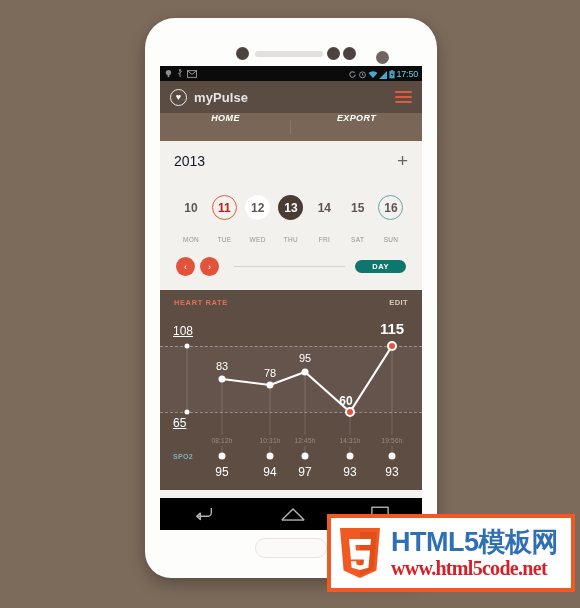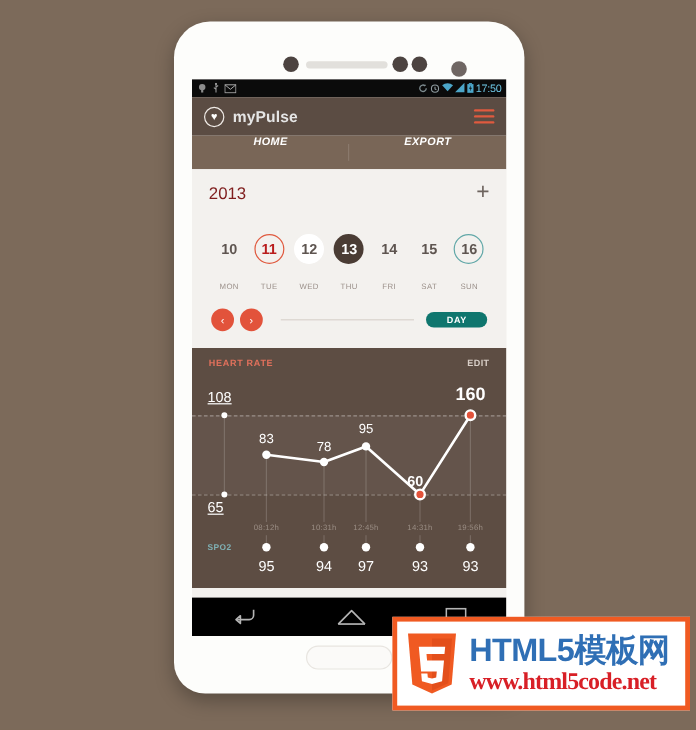--- a/index.html
+++ b/index.html
@@ -45,21 +45,21 @@
     position:absolute; left:15px; top:48px; width:262px; height:464px;
     background:#f3f1ee; overflow:hidden;
   }
 
   
   .statusbar {
     height:15px; background:#0b0b0b; display:flex; align-items:center;
     padding:0 4px; color:#9fd3e6; font-size:8px;
   }
   .sb-left { display:flex; gap:3px; align-items:center; }
-  .sb-right{ margin-left:auto; display:flex; gap:1px; align-items:flex-start; }
+  .sb-right{ margin-left:auto; display:flex; gap:1px; align-items:flex-end; }
   .sb-icon { display:block; }
   .sb-clock{ color:#6ec6e4; font-size:9px; letter-spacing:-.2px; }
 
   
   .appbar {
     height:32px; background:#5b4c43; display:flex; align-items:center;
     padding:0 10px; position:relative;
   }
   .logo-circle {
     width:17px; height:17px; border-radius:50%; border:1.5px solid #efeae6;
@@ -90,21 +90,21 @@
     content:""; position:absolute; left:14%; right:14%; bottom:0;
     height:3px; background:#4a3c34;
   }
 
   
   .content { background:#f3f1ee; padding:0 14px; }
 
   .yearrow {
     display:flex; align-items:center; height:34px; padding-top:6px;
   }
-  .year { color:#7f1d1d; font-size:14px;text-align:center; }
+  .year { color:#0f172a; font-size:14px;text-align:center; }
   .plus { margin-left:auto; color:#6d645e; font-size:19px; line-height:14px; font-weight:300; }
 
   
   .days { display:flex; justify-content:space-between; padding:4px 2px 0 2px; }
   .day { width:30px; text-align:center; }
   .day .num {
     width:25px; height:25px; margin:16px auto; border-radius:50%;
     display:flex; align-items:center; justify-content:center;
     font-size:12px; color:#5e5550;font-weight:bold;
   }
@@ -344,21 +344,21 @@
           <div class="vline" style="left:232px; top:56px;  height:89px;"></div>
 
           <svg style="position:absolute; left:0; top:0;" width="262" height="200">
             <polyline points="62,89 110,95 145,82 190,122 232,56" fill="none" stroke="#ffffff" stroke-width="2.2" stroke-linejoin="round" stroke-linecap="round"></polyline>
           </svg>
 
           <div class="ptlabel" style="left:62px;  top:70px;">83</div>
           <div class="ptlabel" style="left:110px; top:77px;">78</div>
           <div class="ptlabel" style="left:145px; top:62px;">95</div>
           <div class="ptlabel bold60" style="left:186px; top:104px;">60</div>
-          <div class="ptlabel big" style="left:232px; top:30px;">160</div>
+          <div class="ptlabel big" style="left:232px; top:30px;">115</div>
 
           <div class="dot" style="left:62px;  top:89px;"></div>
           <div class="dot" style="left:110px; top:95px;"></div>
           <div class="dot" style="left:145px; top:82px;"></div>
           <div class="dot red" style="left:190px; top:122px;"></div>
           <div class="dot red" style="left:232px; top:56px;"></div>
 
           <div class="tlabel" style="left:62px;  top:147px;">08:12h</div>
           <div class="tlabel" style="left:110px; top:147px;">10:31h</div>
           <div class="tlabel" style="left:145px; top:147px;">12:45h</div>

